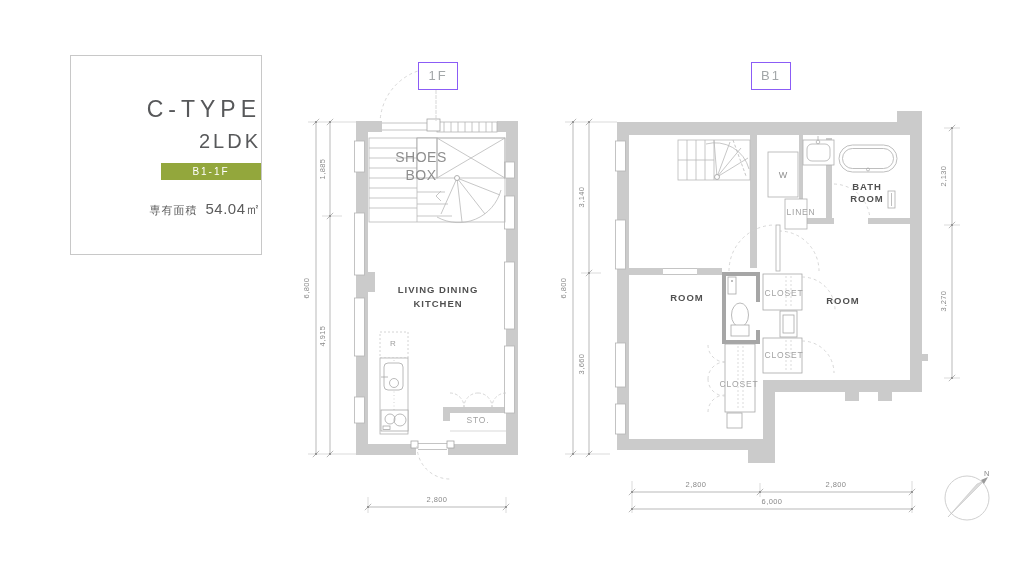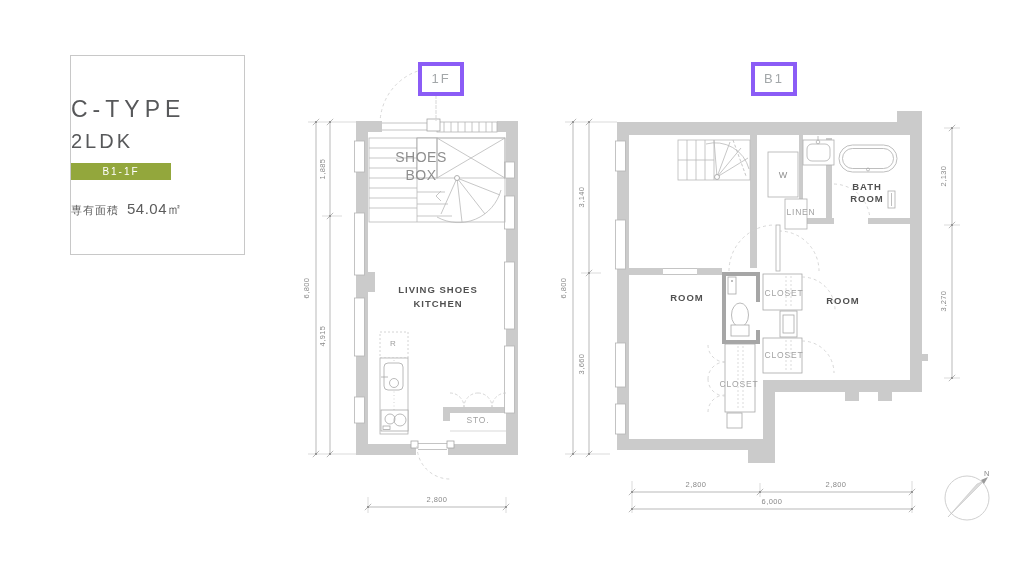--- a/index.html
+++ b/index.html
@@ -1,30 +1,30 @@
 <!DOCTYPE html>
 <html><head>
 <meta charset="utf-8">
 <style>
   html,body{margin:0;padding:0;background:#fff;}
   .stage{position:relative;width:1021px;height:581px;background:#ffffff;overflow:hidden;
          font-family:"Liberation Sans",sans-serif;}
   svg{position:absolute;left:0;top:0;}
   
-  .card{position:absolute;left:70px;top:55px;width:175px;height:200px;border:1px solid #c8c8c8;
-        background:#fff;display:flex;flex-direction:column;align-items:flex-start;box-sizing:border-box;}
+  .card{position:absolute;left:70px;top:55px;width:192px;height:200px;border:1px solid #c8c8c8;
+        background:#fff;display:flex;flex-direction:column;align-items:flex-end;box-sizing:border-box;}
   .card .type{margin-top:40px;font-size:23px;letter-spacing:5px;color:#57585a;}
   .card .ldk{margin-top:7px;font-size:20px;letter-spacing:3px;color:#57585a;}
   .card .badge{margin-top:10px;width:100px;height:17px;background:#93a73c;color:#ffffff;
         font-size:10px;letter-spacing:2px;text-align:center;line-height:17px;}
   .card .arearow{margin-top:20px;display:flex;align-items:baseline;color:#5c5c5c;}
   .card .arearow .al{font-size:11px;letter-spacing:1px;}
   .card .arearow .av{font-size:15px;margin-left:8px;letter-spacing:0.5px;}
   
-  .floor-tag{position:absolute;width:38px;height:26px;border:4px solid #8b5cf6;color:#a3a7a9;
+  .floor-tag{position:absolute;width:38px;height:26px;border:1px solid #8b5cf6;color:#a3a7a9;
         font-size:13px;letter-spacing:2px;text-align:center;line-height:26px;background:#fff;}
   
   .lbl{position:absolute;text-align:center;}
   .pre{white-space:pre-line;}
   .room-lbl{font-size:9.5px;color:#515151;letter-spacing:1px;line-height:1.5;font-weight:bold;}
   .sub-lbl{font-size:8.5px;color:#a2a2a2;letter-spacing:0.8px;line-height:1.3;}
   .shoes-lbl{font-size:14px;color:#8f8f8f;letter-spacing:0.5px;line-height:1.3;}
   .tiny-lbl{font-size:8px;color:#9e9e9e;}
   .w-lbl{font-size:9px;color:#8f8f8f;}
   .dim{position:absolute;width:60px;height:12px;font-size:7.5px;color:#8a8a8a;text-align:center;
@@ -309,21 +309,21 @@
       <span class="al">専有面積</span>
       <span class="av">54.04㎡</span>
     </div>
   </div>
 
   <div class="floor-tag" style="left:418px;top:62px;">1F</div>
   <div class="floor-tag" style="left:751px;top:62px;">B1</div>
 
   <div class="lbl shoes-lbl pre" style="left:381px;top:148px;width:80px;">SHOES
 BOX</div>
-  <div class="lbl room-lbl pre" style="left:368px;top:283px;width:140px;">LIVING SHOES
+  <div class="lbl room-lbl pre" style="left:368px;top:283px;width:140px;">LIVING DINING
 KITCHEN</div>
   <div class="lbl sub-lbl" style="left:448px;top:415px;width:60px;">STO.</div>
   <div class="lbl tiny-lbl" style="left:383px;top:339px;width:20px;">R</div>
 
   <div class="dim v" style="left:277px;top:282px;">6,800</div>
   <div class="dim v" style="left:293px;top:163px;">1,885</div>
   <div class="dim v" style="left:293px;top:330px;">4,915</div>
   <div class="dim" style="left:407px;top:494px;">2,800</div>
 
   <div class="lbl room-lbl" style="left:647px;top:291px;width:80px;">ROOM</div>

